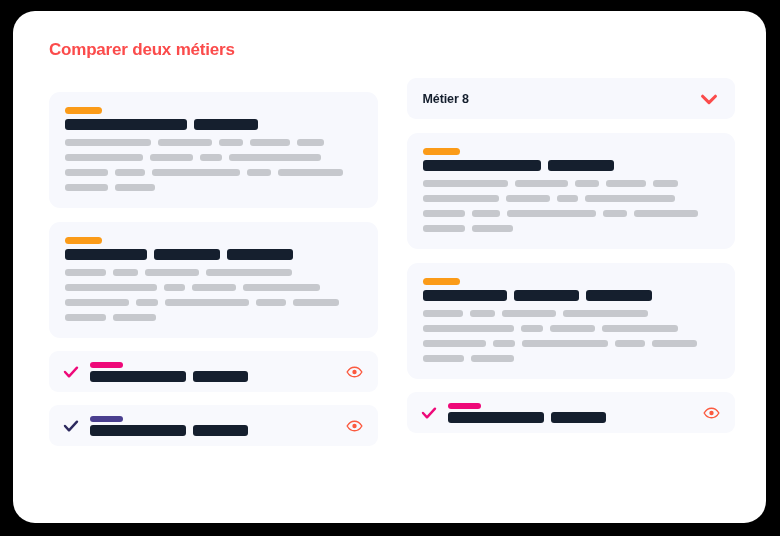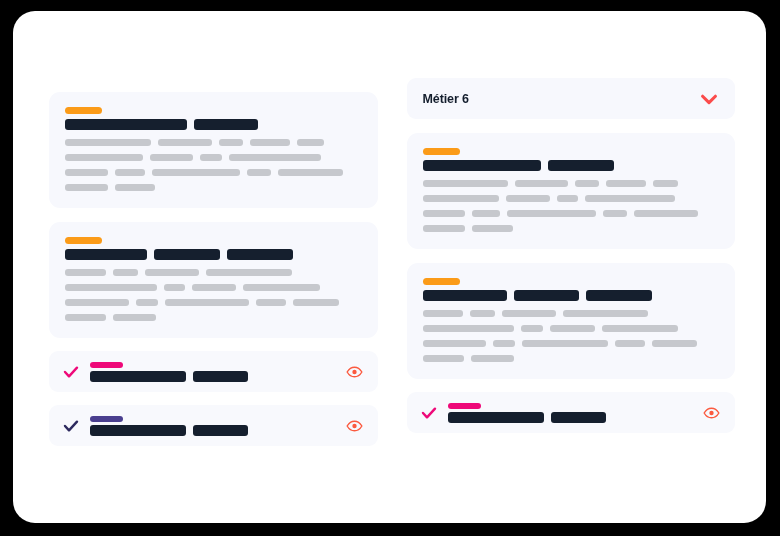--- a/index.html
+++ b/index.html
@@ -140,20 +140,21 @@
     height: 17px;
     cursor: pointer;
   }
 </style>
 </head>
 <body>
 
 <div id="app-frame">
   <div id="panel-inner">
 
+    <div class="panel-title">Comparer deux métiers</div>
 
     <div class="columns" id="columns-root">
         <div class="column">
           <div class="skel-card">
             <div class="accent-bar" style="background: rgb(251, 155, 24);"></div>
             <div class="bar-row title-row">
               <div class="bar" style="width: 122px; background: rgb(21, 31, 46);"></div>
               <div class="bar" style="width: 64px; background: rgb(21, 31, 46);"></div>
             </div>
             <div class="bar-row text-row">
@@ -240,21 +241,21 @@
               </div>
             </div>
             <span class="eye-ico"><svg viewBox="0 0 24 24" width="17" height="17" fill="none" stroke="#fb5a3f" stroke-width="2" stroke-linecap="round" stroke-linejoin="round">
                 <path d="M1.6 12S5.6 5.2 12 5.2 22.4 12 22.4 12 18.4 18.8 12 18.8 1.6 12 1.6 12z"></path>
                 <circle cx="12" cy="12" r="3.1" fill="#fb5a3f" stroke="none"></circle>
               </svg></span>
           </div>
         </div>
         <div class="column">
           <div class="select-box">
-            <span class="select-value">Métier 6</span>
+            <span class="select-value">Métier 8</span>
             <span class="chev"><svg viewBox="0 0 24 24" width="22" height="22" fill="none" stroke="#fb4b4b" stroke-width="3.4" stroke-linecap="round" stroke-linejoin="round">
                 <polyline points="5,9 12,16 19,9"></polyline>
               </svg></span>
           </div>
           <div class="skel-card">
             <div class="accent-bar" style="background: rgb(251, 155, 24);"></div>
             <div class="bar-row title-row">
               <div class="bar" style="width: 118px; background: rgb(21, 31, 46);"></div>
               <div class="bar" style="width: 66px; background: rgb(21, 31, 46);"></div>
             </div>

